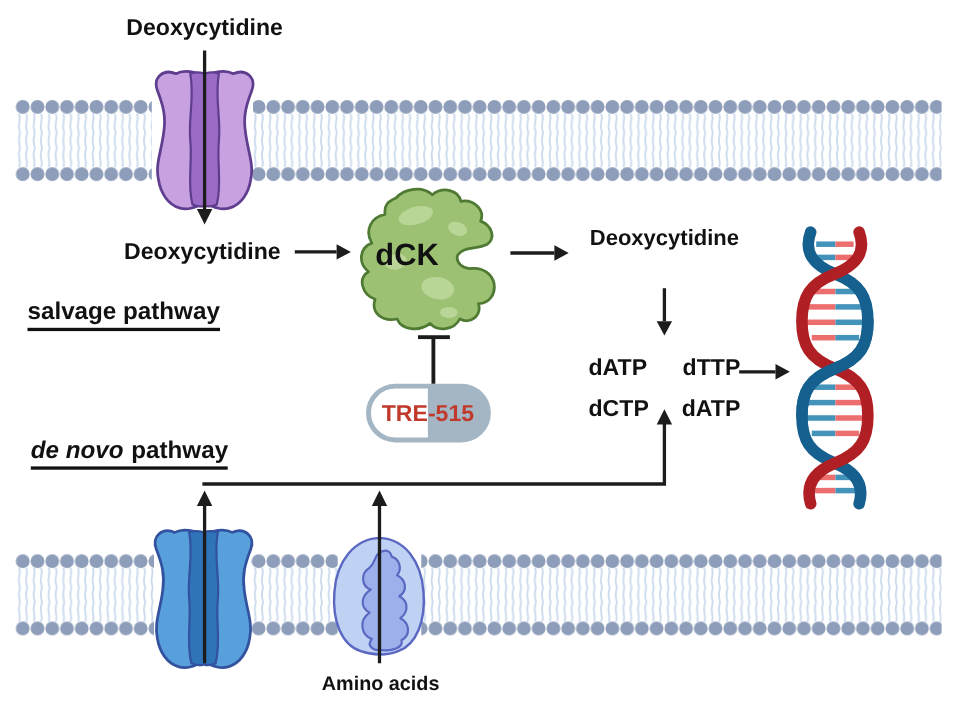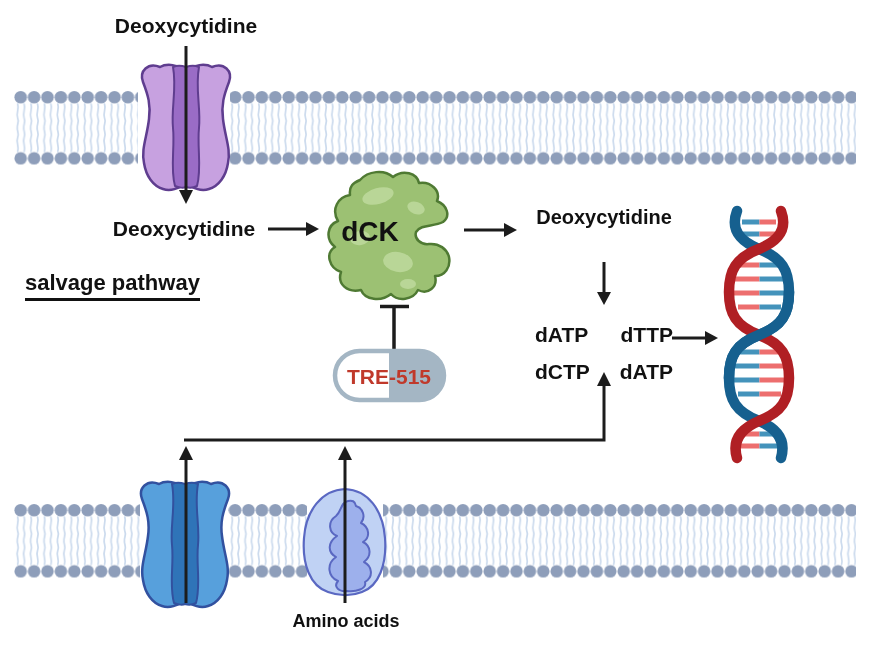--- a/index.html
+++ b/index.html
@@ -160,20 +160,23 @@
 <div class="lbl center" style="left:94px;top:217px;width:180px;font-size:21px;">Deoxycytidine</div>
 
 <div class="lbl center" style="left:330px;top:216px;width:80px;font-size:28px;">dCK</div>
 
 <div class="lbl center" style="left:504px;top:205px;width:200px;font-size:20px;line-height:24px;">
   <div>Deoxycytidine</div>
 </div>
 
 <div class="lbl" style="left:25px;top:270px;font-size:22px;"><span class="u">salvage pathway</span></div>
 
+<div class="lbl" style="left:28px;top:396px;font-size:22px;">
+  <span class="u"><span class="it">de novo</span><span class="gap">pathway</span></span>
+</div>
 
 <div class="dntp-grid">
   <div class="dntp-row">
     <span>dATP</span>
     <span>dTTP</span>
   </div>
   <div class="dntp-row">
     <span>dCTP</span>
     <span>dATP</span>
   </div>

